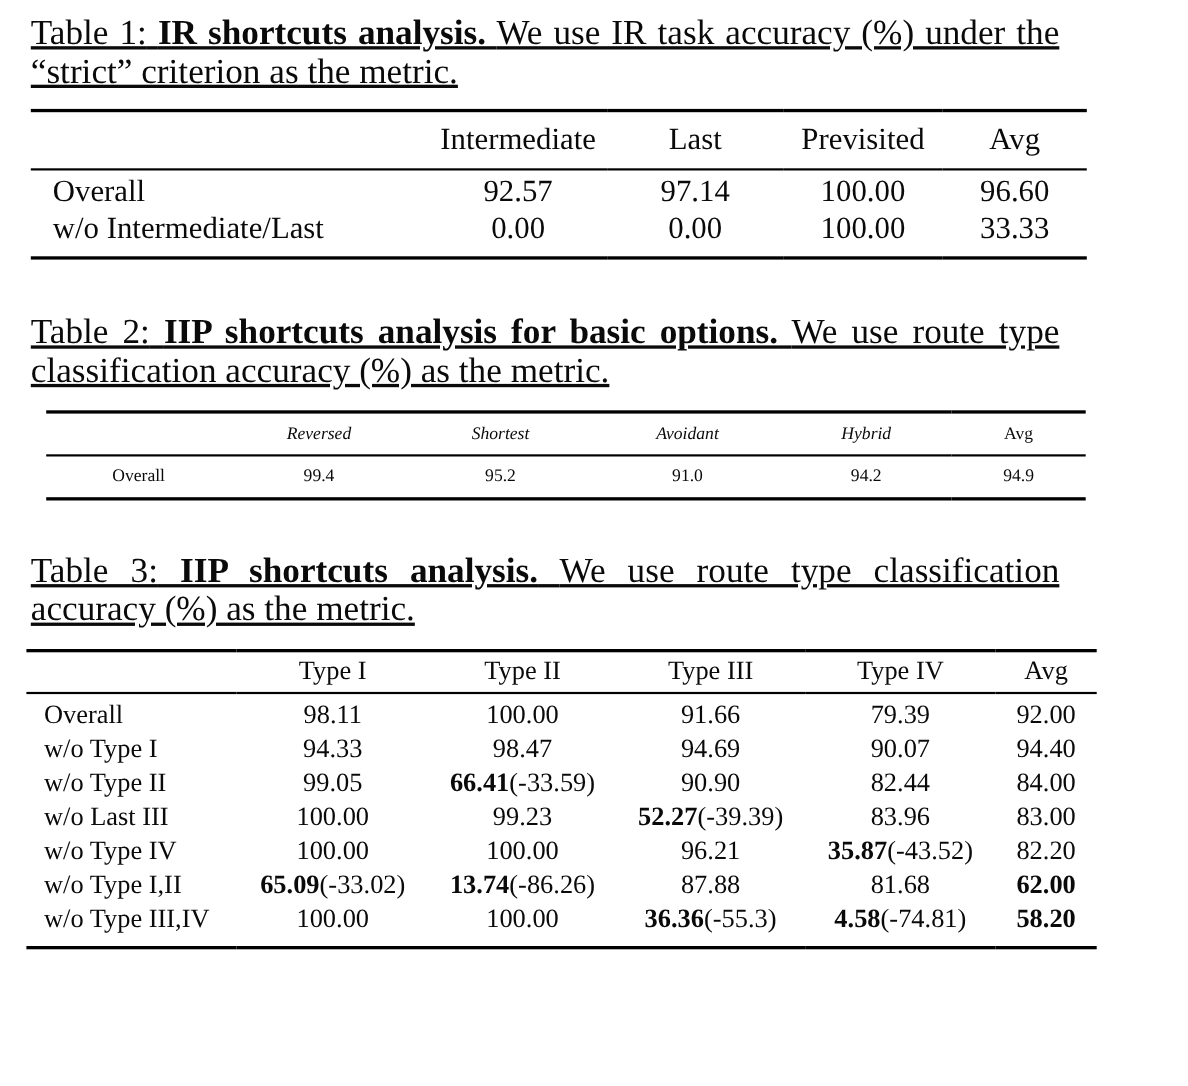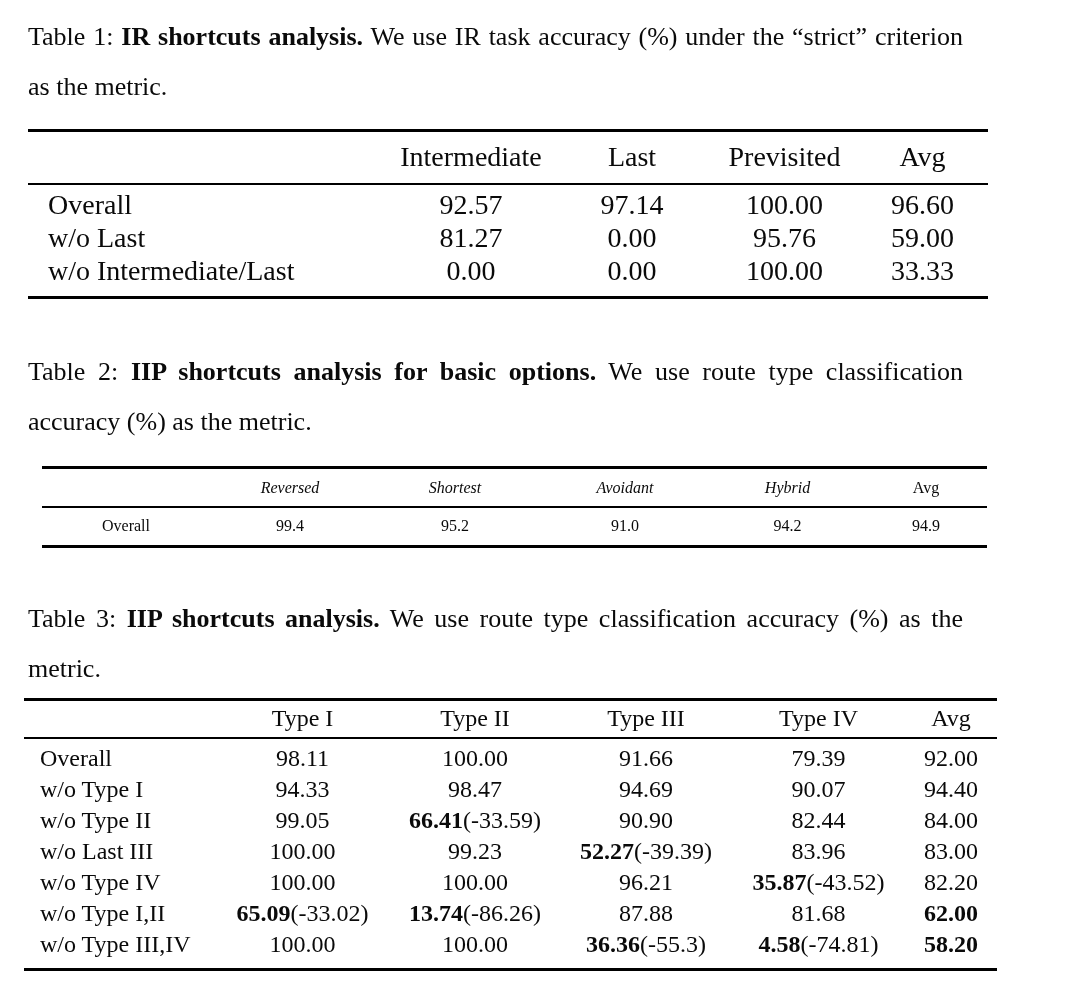--- a/index.html
+++ b/index.html
@@ -6,23 +6,24 @@
   body {
     width: 1080px; height: 987px;
     background: #ffffff;
     color: #0a0a0a;
     font-family: "Liberation Serif", "DejaVu Serif", serif;
     overflow: hidden;
   }
   .caption {
     width: 935px;
     margin: 0 0 0 28px;
-    font-size: 26px;
-    line-height: 50px;
+    font-size: 32px;
+    line-height: 35px;
     text-align: justify;
+    text-decoration: underline;
   }
   .caption .b { font-weight: bold; }
   #cap1 { padding-top: 12px; }
   #cap2 { margin-top: 48px; }
   #cap3 { margin-top: 46px; }
 
   table.t {
     border-collapse: collapse;
     table-layout: fixed;
     border-top: 3px solid #000;
@@ -36,21 +37,21 @@
   .t1 tbody td { line-height: 33px; }
   .t1 tbody tr:first-child td { padding-top: 3px; }
   .t1 tbody tr:last-child td { padding-bottom: 9px; }
   .t1 .lbl { text-align: left; padding-left: 20px; }
 
   .t2 { width: 945px; margin: 19px 0 0 42px; font-size: 16px; }
   .t2 thead th { padding: 10px 0 9px; }
   .t2 tbody td { padding: 9px 0 10px; }
   .t2 .it { font-style: italic; }
 
-  .t3 { width: 973px; margin: 4px 0 0 24px; font-size: 24px; }
+  .t3 { width: 973px; margin: 19px 0 0 24px; font-size: 24px; }
   .t3 thead th { padding: 4px 0 5px; }
   .t3 tbody td { line-height: 31px; }
   .t3 tbody tr:first-child td { padding-top: 4px; }
   .t3 tbody tr:last-child td { padding-bottom: 8px; }
   .t3 .lbl { text-align: left; padding-left: 16px; }
 
   .bv { font-weight: bold; }
 </style>
 </head>
 <body>
@@ -74,27 +75,20 @@
       <th>Avg</th>
     </tr>
   </thead>
   <tbody>
     <tr>
       <td class="lbl">Overall</td>
       <td>92.57</td>
       <td>97.14</td>
       <td>100.00</td>
       <td>96.60</td>
-    </tr>
-    <tr>
-      <td class="lbl">w/o Last</td>
-      <td>81.27</td>
-      <td>0.00</td>
-      <td>95.76</td>
-      <td>59.00</td>
     </tr>
     <tr>
       <td class="lbl">w/o Intermediate/Last</td>
       <td>0.00</td>
       <td>0.00</td>
       <td>100.00</td>
       <td>33.33</td>
     </tr>
   </tbody>
 </table>

